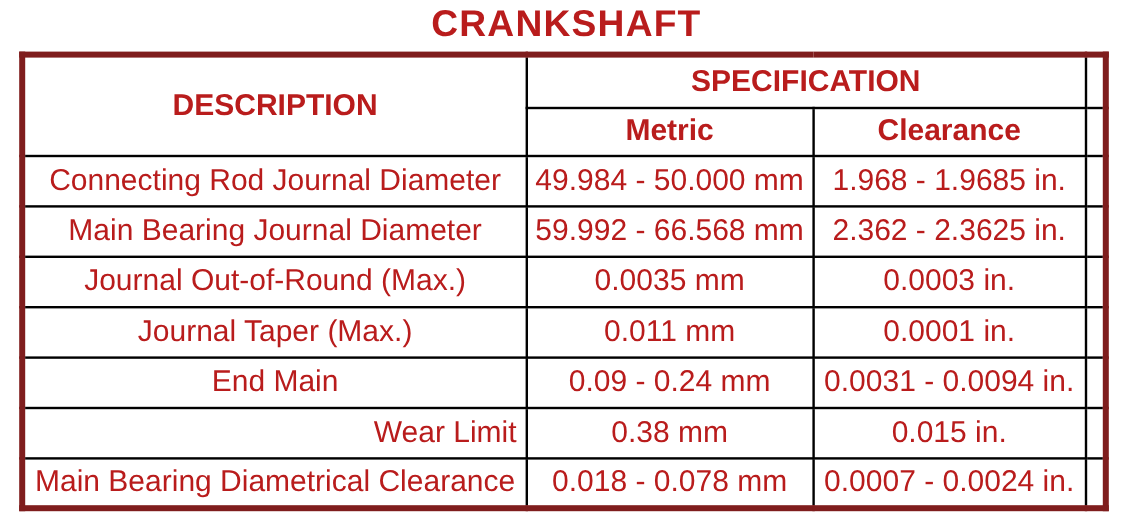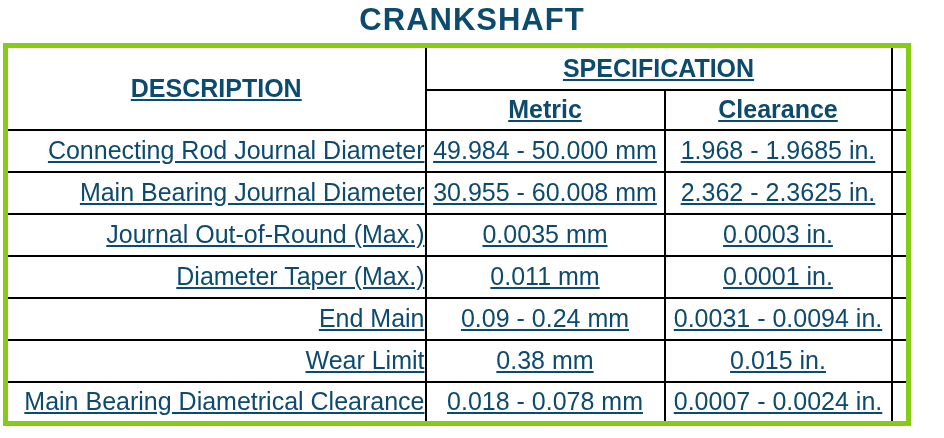--- a/index.html
+++ b/index.html
@@ -5,43 +5,42 @@
   html, body {
     margin: 0;
     padding: 0;
     background: #ffffff;
   }
   .page {
     position: relative;
     width: 944px;
     height: 438px;
     background: #ffffff;
-    color: #0c4a6e;
+    color: #b91c1c;
     font-family: "Liberation Sans", sans-serif;
     overflow: hidden;
   }
   .title {
     position: absolute;
     top: 3px;
     left: 0;
     width: 944px;
     text-align: center;
     font-size: 31px;
     font-weight: 700;
     letter-spacing: 1px;
     line-height: 34px;
   }
   table.spec-table {
     position: absolute;
-    left: 3px;
+    left: 16px;
     top: 43px;
     border-collapse: collapse;
     table-layout: fixed;
-    border: 5px solid #84cc16;
-    text-decoration: underline;
+    border: 5px solid #7f1d1d;
   }
   table.spec-table td {
     border: 2px solid #000000;
     font-size: 25px;
     line-height: 1.1;
     padding: 0;
     vertical-align: middle;
     white-space: nowrap;
     overflow: hidden;
   }
@@ -51,25 +50,26 @@
   col.c-spacer   { width: 17px;  }
   tr.hrow1 { height: 44px; }
   tr.hrow2 { height: 40px; }
   tr.drow  { height: 42px; }
   td.hdr {
     font-weight: 700;
     text-align: center;
     font-size: 25px;
   }
   td.desc {
-    text-align: right;
+    text-align: center;
     padding-left: 4px;
   }
   td.desc.right {
     text-align: right;
+    padding-right: 7px;
   }
   td.val {
     text-align: center;
   }
   td.spacer {
     padding: 0;
   }
 </style>
 </head>
 <body>
@@ -101,34 +101,34 @@
 
     <tr class="drow">
       <td class="desc">Connecting Rod Journal Diameter</td>
       <td class="val">49.984 - 50.000 mm</td>
       <td class="val">1.968 - 1.9685 in.</td>
       <td class="spacer"></td>
     </tr>
 
     <tr class="drow">
       <td class="desc">Main Bearing Journal Diameter</td>
-      <td class="val">30.955 - 60.008 mm</td>
+      <td class="val">59.992 - 66.568 mm</td>
       <td class="val">2.362 - 2.3625 in.</td>
       <td class="spacer"></td>
     </tr>
 
     <tr class="drow">
       <td class="desc">Journal Out-of-Round (Max.)</td>
       <td class="val">0.0035 mm</td>
       <td class="val">0.0003 in.</td>
       <td class="spacer"></td>
     </tr>
 
     <tr class="drow">
-      <td class="desc">Diameter Taper (Max.)</td>
+      <td class="desc">Journal Taper (Max.)</td>
       <td class="val">0.011 mm</td>
       <td class="val">0.0001 in.</td>
       <td class="spacer"></td>
     </tr>
 
     <tr class="drow">
       <td class="desc">End Main</td>
       <td class="val">0.09 - 0.24 mm</td>
       <td class="val">0.0031 - 0.0094 in.</td>
       <td class="spacer"></td>

